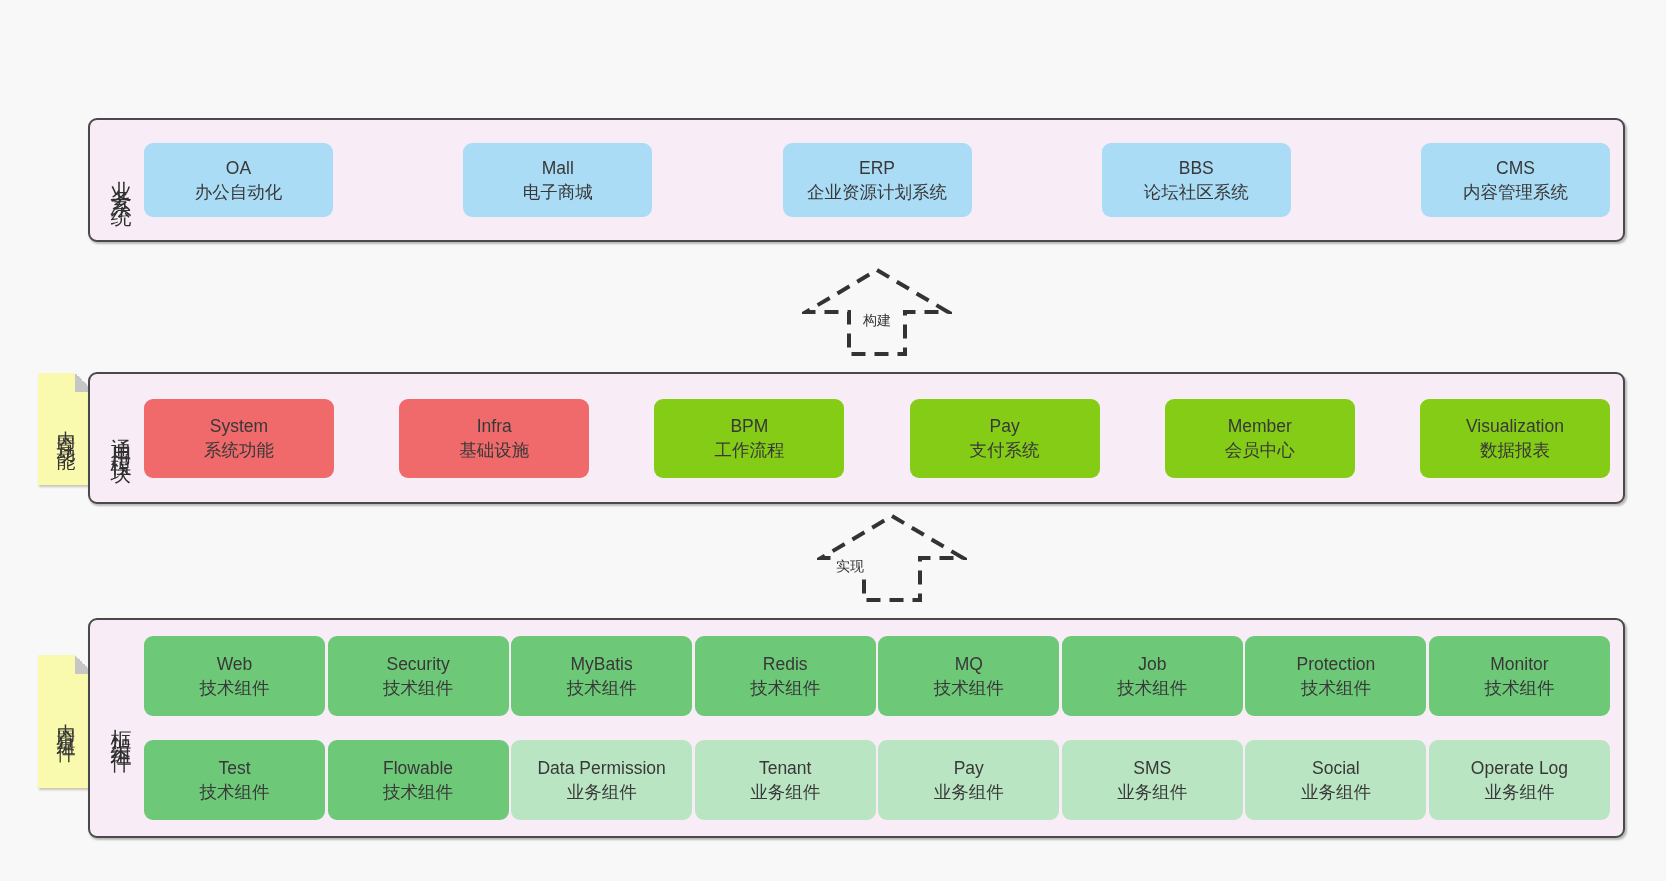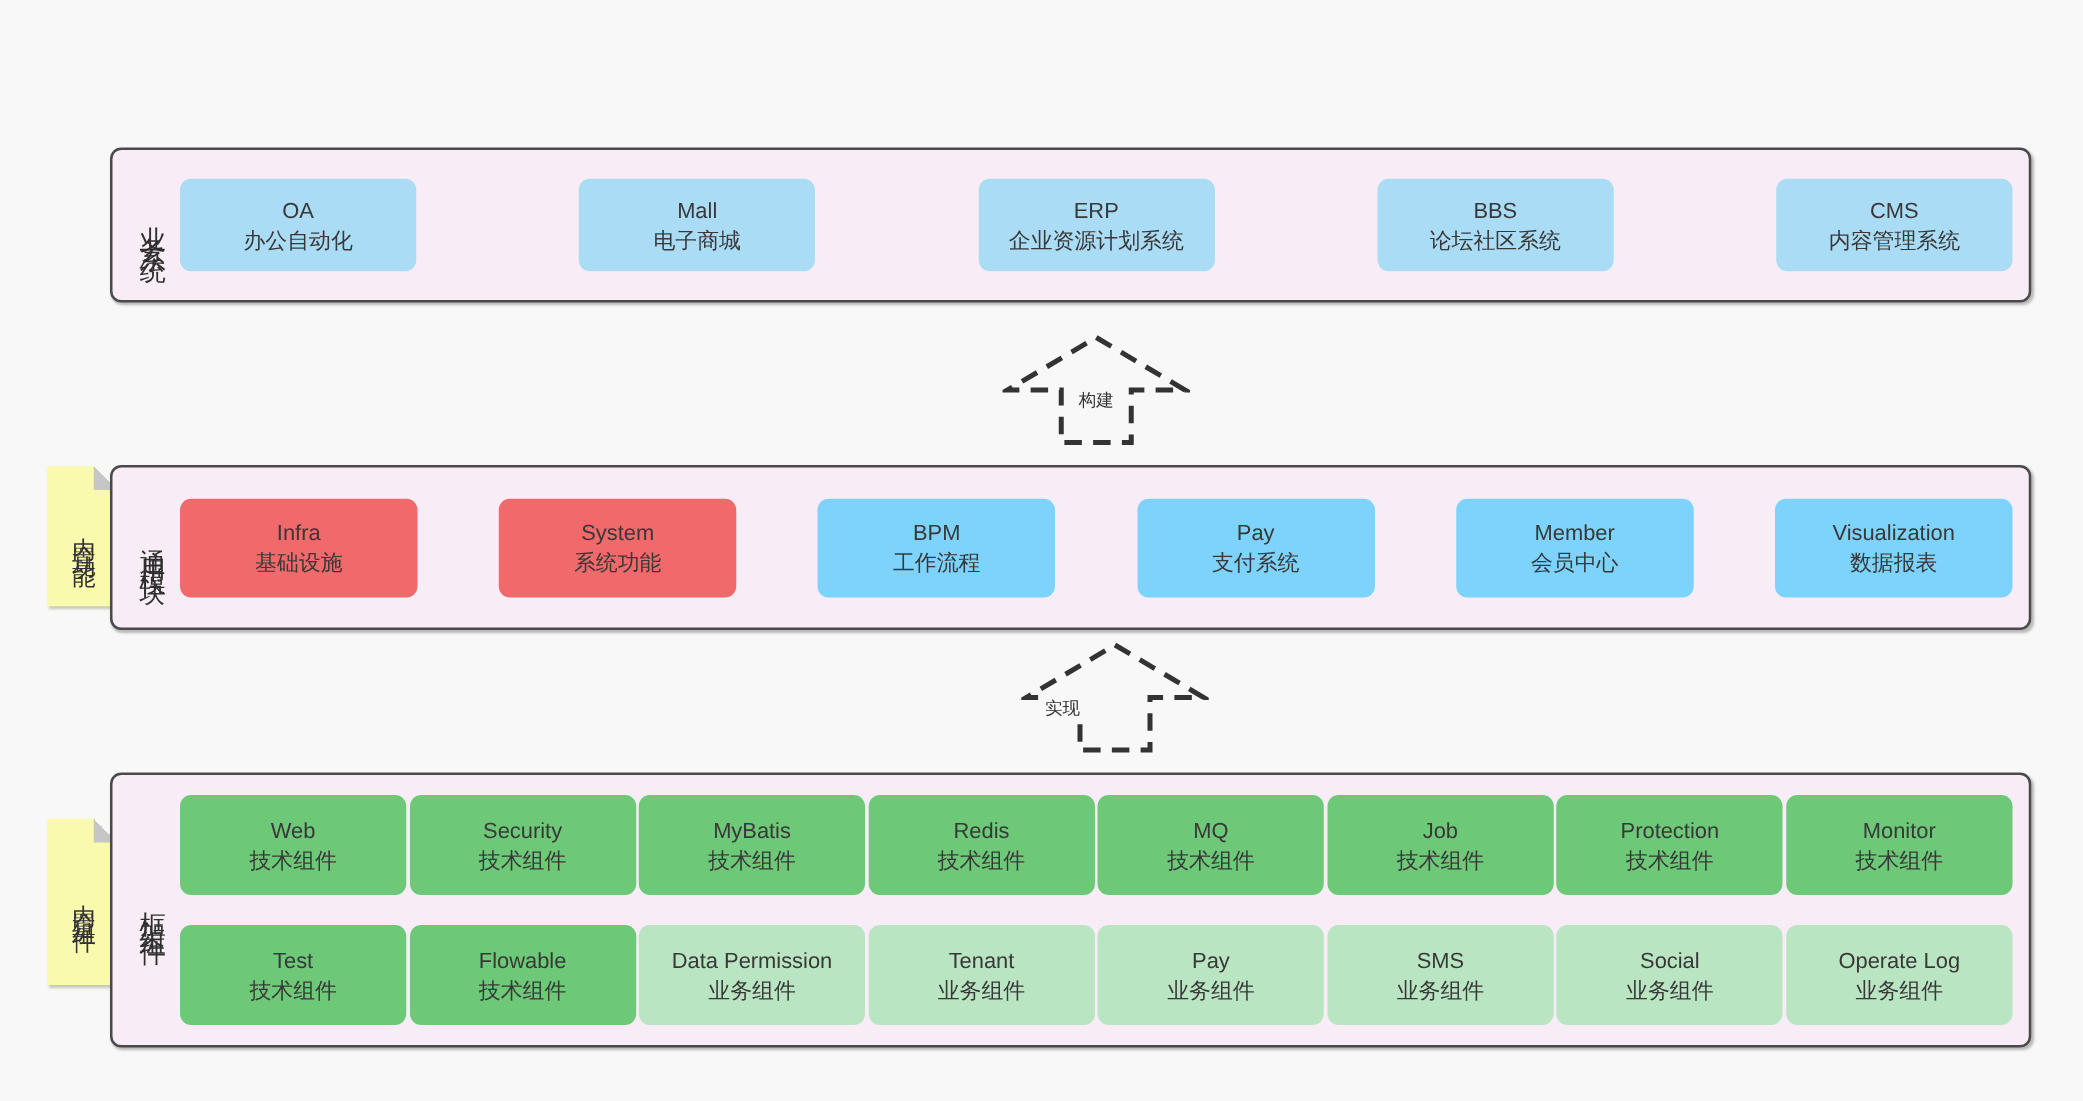--- a/index.html
+++ b/index.html
@@ -28,21 +28,21 @@
   .box {
     border-radius:9px; display:flex; flex-direction:column;
     justify-content:center; align-items:center; text-align:center;
     font-size:17.5px; line-height:24px;
   }
   #panel-business   .box { width:189px; height:74px; }
   #panel-modules    .box { width:190px; height:79px; }
   #panel-components .box { width:181px; height:80px; padding:0 16px; }
   .c-blue        { background:#abdcf5; }
   .c-red         { background:#f0696b; }
-  .c-pink        { background:#7dd3fc;text-align:center; }
+  .c-pink        { background:#84cc16;text-align:center; }
   .c-green       { background:#6dc878; }
   .c-green-light { background:#bae5c2; }
   .note {
     position:absolute; left:38px; width:56px; z-index:1;
     background:#fafaae; box-shadow:1px 2px 2px rgba(110,110,70,.35);
     display:flex; align-items:center; justify-content:center;
   }
   #note-modules    { top:373px; height:112px; }
   #note-components { top:655px; height:133px; }
   .note::after {
@@ -109,26 +109,26 @@
         </div>
       </div>
     </div>
 </div>
 
 <div class="panel" id="panel-modules">
   <div class="side-label">通用模块</div>
   <div class="rows">
       <div class="row">
         <div class="box c-red">
+          <div>System</div>
+          <div>系统功能</div>
+        </div>
+        <div class="box c-red">
           <div>Infra</div>
           <div>基础设施</div>
-        </div>
-        <div class="box c-red">
-          <div>System</div>
-          <div>系统功能</div>
         </div>
         <div class="box c-pink">
           <div>BPM</div>
           <div>工作流程</div>
         </div>
         <div class="box c-pink">
           <div>Pay</div>
           <div>支付系统</div>
         </div>
         <div class="box c-pink">

